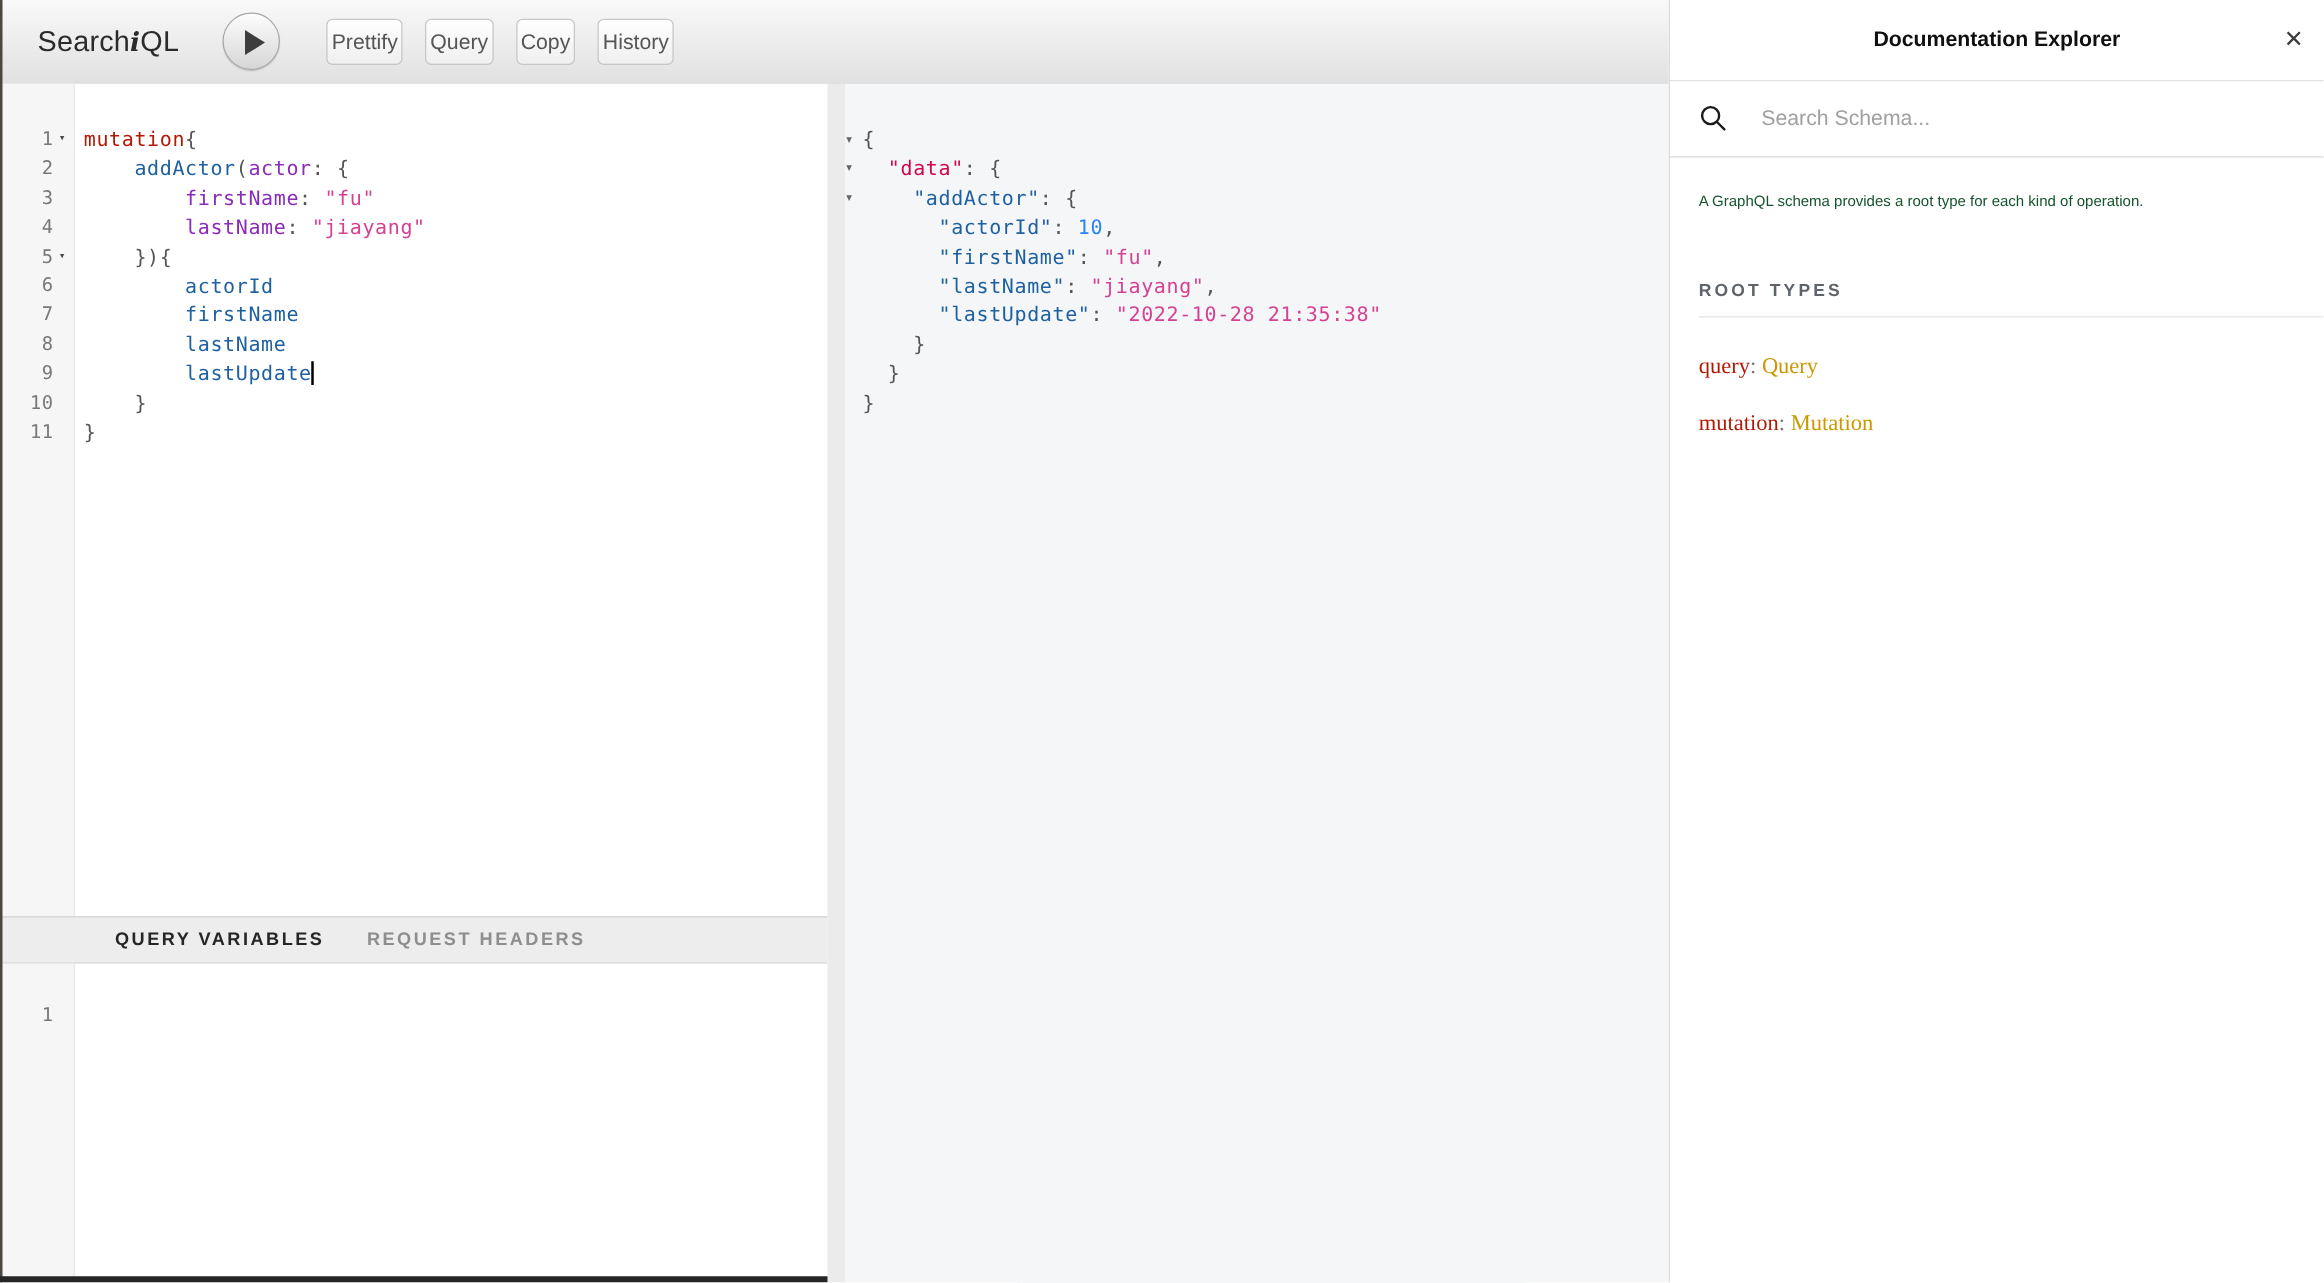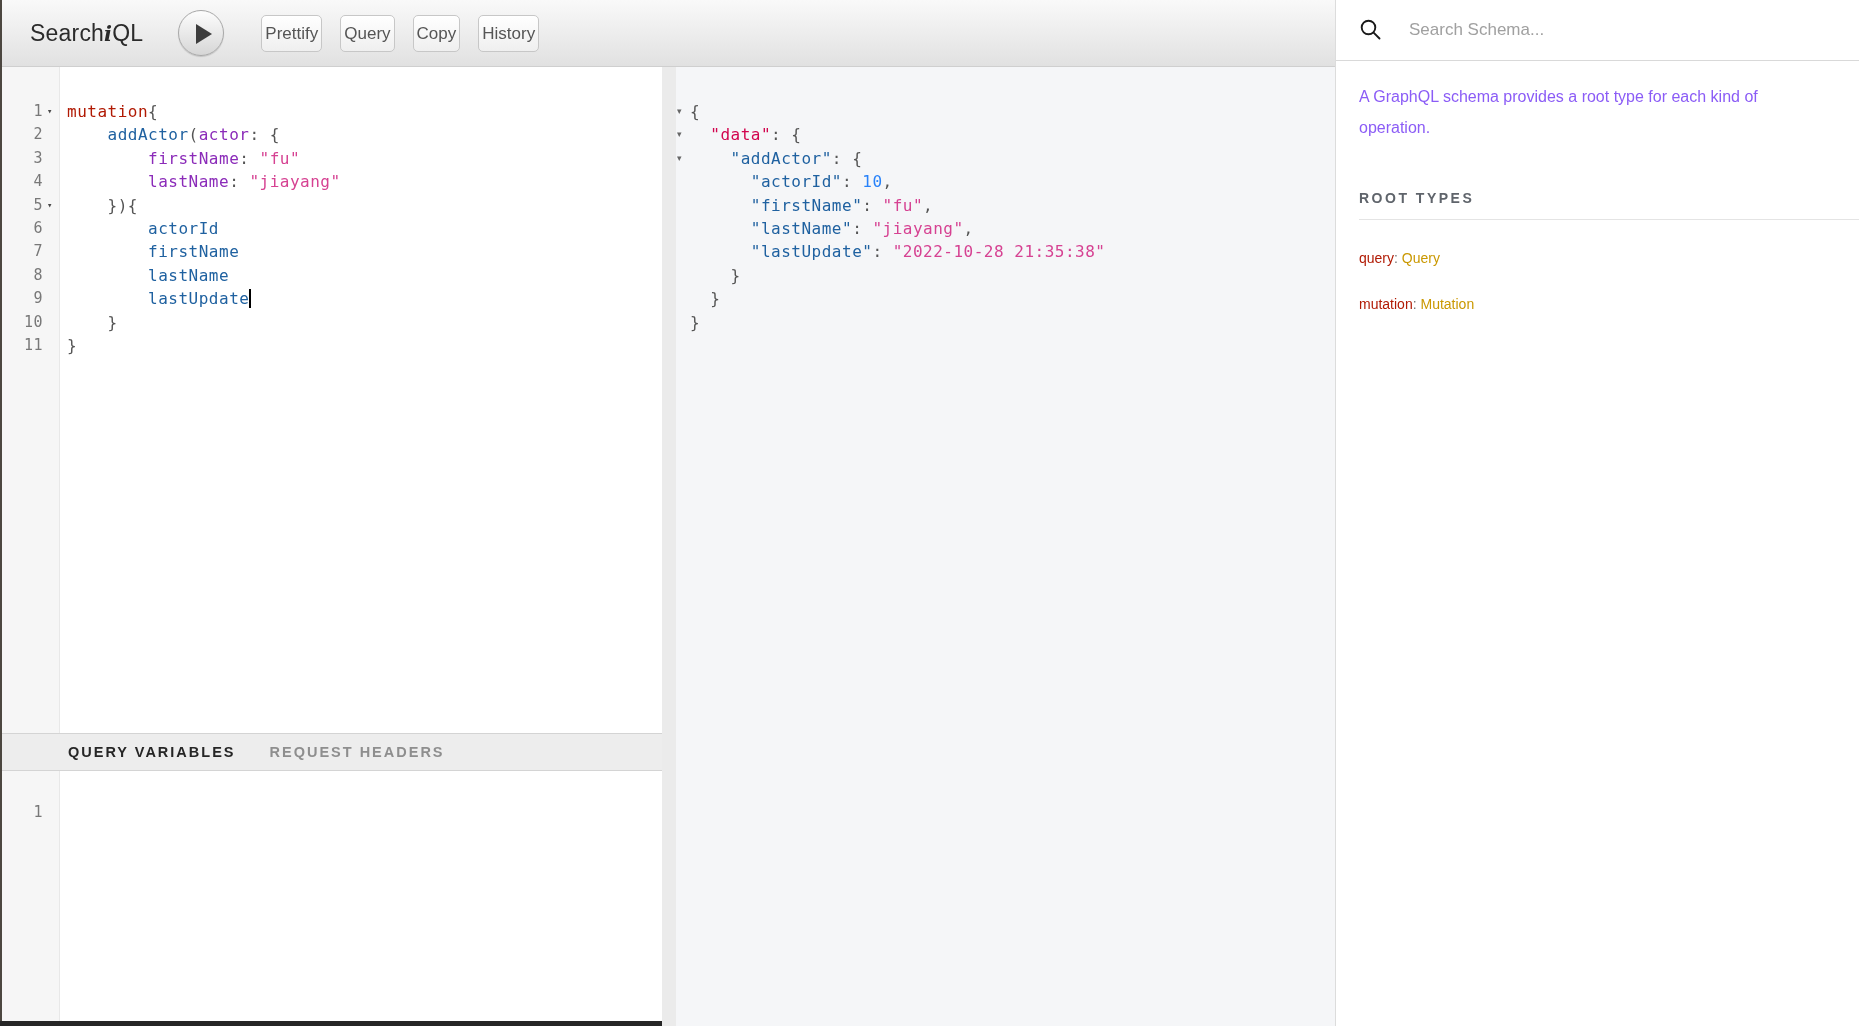--- a/index.html
+++ b/index.html
@@ -43,21 +43,21 @@
   .tok-attr { color:#8B2BB9; }
   .tok-str  { color:#D64292; }
   .tok-num  { color:#2882F9; }
   .tok-def  { color:#D2054E; }
   .tok-p    { color:#555555; }
   .cursor { display:inline-block; width:0; height:19px; border-left:2px solid #000; vertical-align:-4px; }
 
   
   .var-tabs { position:absolute; left:0; top:733px; width:662px; height:38px; background:#ededed;
     border-top:1px solid #d4d4d4; border-bottom:1px solid #d4d4d4;
-    display:flex; align-items:center; padding-left:68px; gap:34px; }
+    display:flex; align-items:center; padding-left:92px; gap:34px; }
   .var-tab { font-size:14.5px; font-weight:bold; letter-spacing:2px; cursor:pointer; white-space:nowrap; }
   .var-tab.active { color:#262626; }
   .var-tab.inactive { color:#8e8e8e; }
   .var-editor { position:absolute; left:0; top:771px; width:662px; height:250px; background:#fff; }
   .var-editor .gutter { padding-top:30px; }
   .var-editor .code-area { padding-top:30px; }
 
   
   .divider { position:absolute; left:662px; top:67px; width:14px; height:959px; background:#ebebeb; }
   .result-pane { position:absolute; left:676px; top:67px; width:659px; height:959px; background:#f5f6f8; padding-top:33px; }
@@ -74,25 +74,25 @@
   .doc-title { font-size:17px; font-weight:bold; color:#101010; }
   .doc-close { position:absolute; right:16px; top:50%; transform:translateY(-50%);
     font-size:19px; color:#3c3c3c; background:none; border:none; cursor:pointer; line-height:1;
     font-family:"Liberation Sans", sans-serif; }
   .doc-search { height:61px; border-bottom:1px solid #d9d9d9; display:flex; align-items:center; padding:0 23px; }
   .doc-search svg { flex:none; }
   .doc-search input { border:none; outline:none; margin-left:26px; flex:1; font-size:17px; color:#333;
     font-family:"Liberation Sans", sans-serif; background:transparent; }
   .doc-search input::placeholder { color:#a0a0a0; }
   .doc-body { padding:20px 23px 0 23px; }
-  .doc-desc { font-size:16px; line-height:31px; color:#8b5cf6; max-width:420px; }
+  .doc-desc { font-size:12px; line-height:31px; color:#14532d; max-width:420px; }
   .doc-section-title { margin-top:47px; font-size:14px; font-weight:bold; letter-spacing:2.5px; color:#5f646b; }
   .doc-hr { margin-top:13px; margin-right:-23px; border:0; border-top:1px solid #e4e4e4; }
   .root-types { margin-top:27px; }
-  .root-type-row { font-size:14px; line-height:22px; margin-bottom:24px; white-space:nowrap; }
+  .root-type-row { font-size:18px; line-height:22px; margin-bottom:24px; white-space:nowrap;font-family:Liberation Serif, serif; }
   .rt-keyword { color:#B11A04; }
   .rt-colon { color:#777; }
   .rt-type { color:#CA9800; cursor:pointer; }
 </style>
 </head>
 <body>
 
 <div class="app">
 
   <div class="toolbar">
@@ -160,20 +160,24 @@
       <div class="res-row"><span class="res-fold"></span><span class="res-text"><span class="tok-p">      </span><span class="tok-prop">"actorId"</span><span class="tok-p">: </span><span class="tok-num">10</span><span class="tok-p">,</span></span></div>
       <div class="res-row"><span class="res-fold"></span><span class="res-text"><span class="tok-p">      </span><span class="tok-prop">"firstName"</span><span class="tok-p">: </span><span class="tok-str">"fu"</span><span class="tok-p">,</span></span></div>
       <div class="res-row"><span class="res-fold"></span><span class="res-text"><span class="tok-p">      </span><span class="tok-prop">"lastName"</span><span class="tok-p">: </span><span class="tok-str">"jiayang"</span><span class="tok-p">,</span></span></div>
       <div class="res-row"><span class="res-fold"></span><span class="res-text"><span class="tok-p">      </span><span class="tok-prop">"lastUpdate"</span><span class="tok-p">: </span><span class="tok-str">"2022-10-28 21:35:38"</span></span></div>
       <div class="res-row"><span class="res-fold"></span><span class="res-text"><span class="tok-p">    }</span></span></div>
       <div class="res-row"><span class="res-fold"></span><span class="res-text"><span class="tok-p">  }</span></span></div>
       <div class="res-row"><span class="res-fold"></span><span class="res-text"><span class="tok-p">}</span></span></div>
     </div>
 
   <div class="doc-panel">
+    <div class="doc-header">
+      <span class="doc-title">Documentation Explorer</span>
+      <button class="doc-close">✕</button>
+    </div>
     <div class="doc-search">
       <svg width="24" height="24" viewBox="0 0 24 24">
         <circle cx="9.5" cy="9.5" r="6.8" fill="none" stroke="#1a1a1a" stroke-width="1.9"></circle>
         <line x1="14.6" y1="14.6" x2="20.5" y2="20.5" stroke="#1a1a1a" stroke-width="1.9" stroke-linecap="round"></line>
       </svg>
       <input type="text" placeholder="Search Schema..." style="">
     </div>
     <div class="doc-body">
       <div class="doc-desc">A GraphQL schema provides a root type for each kind of operation.</div>
       <div class="doc-section-title">ROOT TYPES</div>

